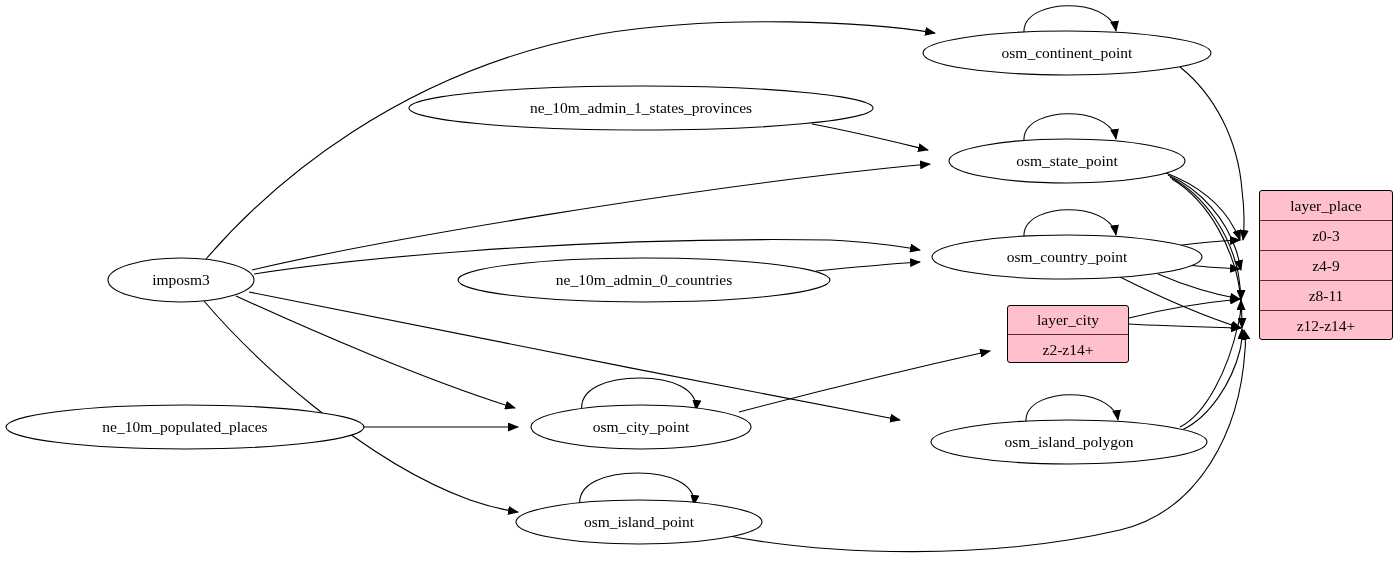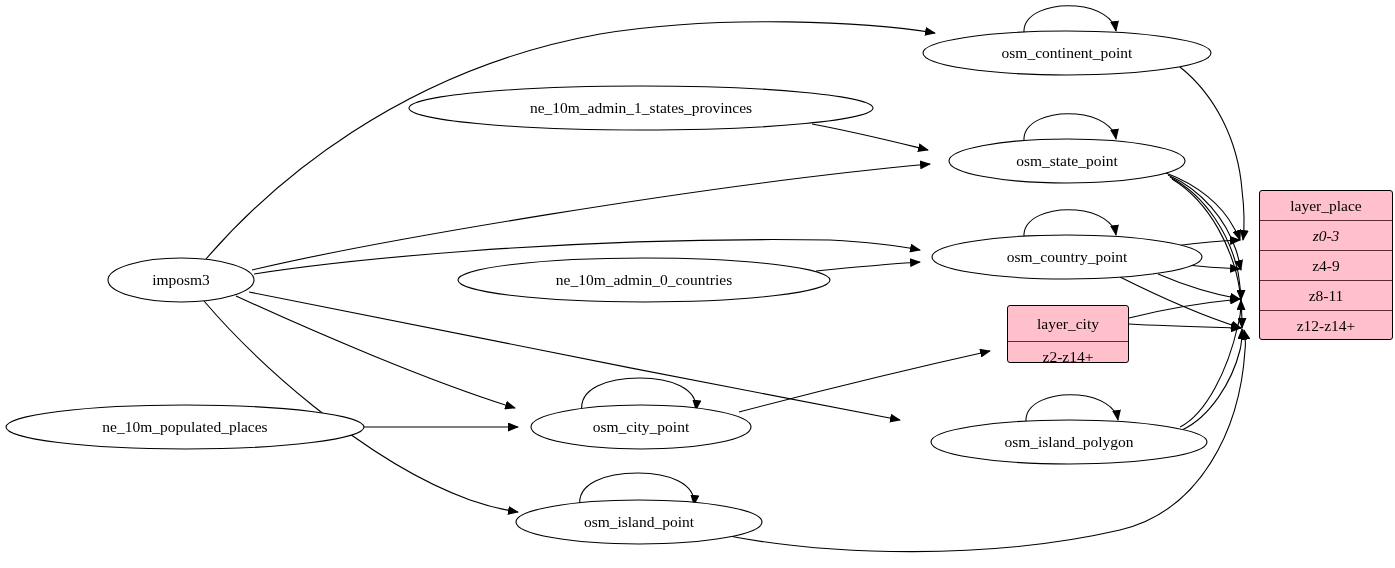--- a/index.html
+++ b/index.html
@@ -177,25 +177,25 @@
         <text x="1069" y="443">osm_island_polygon</text>
       </g>
       <g class="node">
         <ellipse cx="639" cy="522" rx="123" ry="22"></ellipse>
         <text x="639" y="523">osm_island_point</text>
       </g>
     </g>
   </svg>
 
   <div class="rec-box" id="rec-layer_city" style="left:1007px;top:305px;width:122px;height:58px;">
-    <div class="rec-row" style="height:36px;">layer_city</div>
+    <div class="rec-row" style="height:29px;">layer_city</div>
     <div class="rec-row" style="height:29px;text-align:center;">z2-z14+</div>
   </div>
 
   <div class="rec-box" id="rec-layer_place" style="left:1259px;top:190px;width:134px;height:150px;">
     <div class="rec-row" style="height:30px;">layer_place</div>
-    <div class="rec-row" style="height:30px;font-style:italic;">z0-3</div>
+    <div class="rec-row" style="height:30px;">z0-3</div>
     <div class="rec-row" style="height:30px;">z4-9</div>
     <div class="rec-row" style="height:30px;">z8-11</div>
     <div class="rec-row" style="height:30px;text-align:right;">z12-z14+</div>
   </div>
 
 </div>
 
 </body></html>

